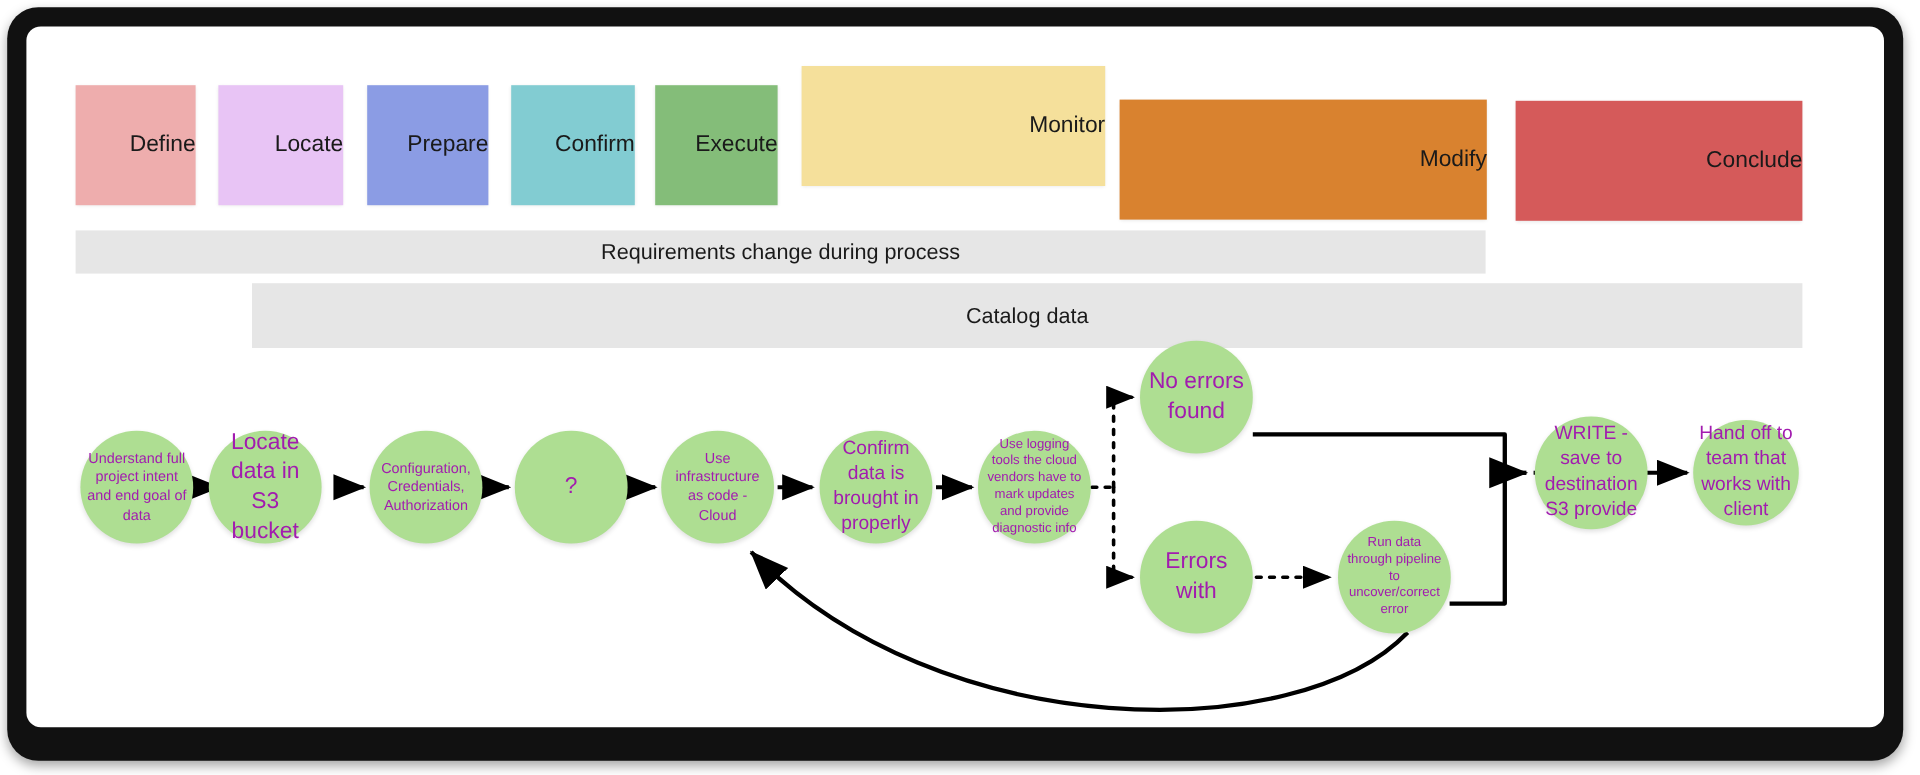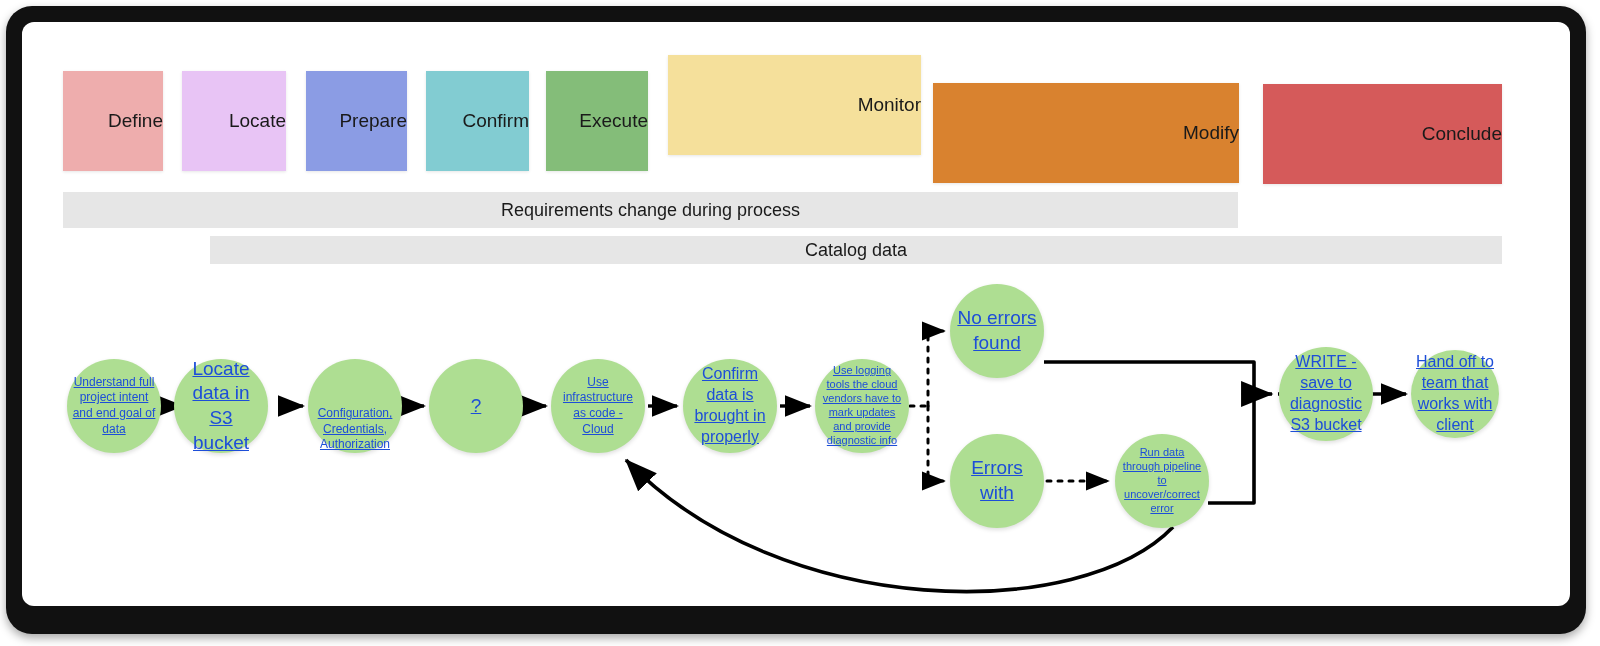--- a/index.html
+++ b/index.html
@@ -79,25 +79,24 @@
   }
   
   .node {
     position: absolute;
     border-radius: 50%;
     background: #aede92;
     display: flex;
     align-items: center;
     justify-content: center;
     text-align: center;
-    color: #1d4ed8;
+    color: #a21caf;
     box-shadow: 0 2px 4px rgba(0,0,0,0.13);
     box-sizing: border-box;
     z-index: 20;
-    text-decoration: underline;
   }
   .node .lbl { display: block; padding: 0 5px; }
   .sz-sm  { font-size: 11px; line-height: 1.26; }
   .sz-md  { font-size: 12px;   line-height: 1.30; }
   .sz-lg  { font-size: 16px;   line-height: 1.30; }
   .sz-xl  { font-size: 19px;   line-height: 1.30; }
   
   #links {
     position: absolute;
     left: 0; top: 0;
@@ -177,34 +176,34 @@
         </div>
       <div class="phase" style="left: 1241px; top: 62px; width: 239px; height: 100px; background: rgb(213, 90, 90);">
           <span>Conclude</span>
         </div>
     </div>
 
     <div>
       <div class="banner" style="left: 41px; top: 170px; width: 1175px; height: 36px; background: rgb(230, 230, 230);">
           <span>Requirements change during process</span>
         </div>
-      <div class="banner" style="left: 188px; top: 214px; width: 1292px; height: 28px; background: rgb(230, 230, 230);">
+      <div class="banner" style="left: 188px; top: 214px; width: 1292px; height: 54px; background: rgb(230, 230, 230);">
           <span>Catalog data</span>
         </div>
     </div>
 
 
     <div>
       <div class="node" style="left: 45px; top: 337px; width: 94px; height: 94px; background: rgb(174, 222, 146);">
           <span class="lbl sz-md">Understand full project intent and end goal of data</span>
         </div>
       <div class="node" style="left: 152px; top: 337px; width: 94px; height: 94px; background: rgb(174, 222, 146); justify-content: center;">
           <span class="lbl sz-xl">Locate data in S3 bucket</span>
         </div>
-      <div class="node" style="left: 286px; top: 337px; width: 94px; height: 94px; background: rgb(174, 222, 146); align-items: flex-end;">
+      <div class="node" style="left: 286px; top: 337px; width: 94px; height: 94px; background: rgb(174, 222, 146);">
           <span class="lbl sz-md">Configuration, Credentials, Authorization</span>
         </div>
       <div class="node" style="left: 407px; top: 337px; width: 94px; height: 94px; background: rgb(174, 222, 146);">
           <span class="lbl sz-xl">?</span>
         </div>
       <div class="node" style="left: 529px; top: 337px; width: 94px; height: 94px; background: rgb(174, 222, 146);">
           <span class="lbl sz-md">Use infrastructure as code - Cloud</span>
         </div>
       <div class="node" style="left: 661px; top: 337px; width: 94px; height: 94px; background: rgb(174, 222, 146);">
           <span class="lbl sz-lg">Confirm data is brought in properly</span>
@@ -215,21 +214,21 @@
       <div class="node" style="left: 928px; top: 262px; width: 94px; height: 94px; background: rgb(174, 222, 146);">
           <span class="lbl sz-xl">No errors found</span>
         </div>
       <div class="node" style="left: 928px; top: 412px; width: 94px; height: 94px; background: rgb(174, 222, 146);">
           <span class="lbl sz-xl">Errors with</span>
         </div>
       <div class="node" style="left: 1093px; top: 412px; width: 94px; height: 94px; background: rgb(174, 222, 146);">
           <span class="lbl sz-sm">Run data through pipeline to uncover/correct error</span>
         </div>
       <div class="node" style="left: 1257px; top: 325px; width: 94px; height: 94px; background: rgb(174, 222, 146);">
-          <span class="lbl sz-lg">WRITE - save to diagnostic S3 bucket</span>
+          <span class="lbl sz-lg">WRITE - save to destination S3 provide</span>
         </div>
       <div class="node" style="left: 1389px; top: 328px; width: 88px; height: 88px; background: rgb(174, 222, 146);">
           <span class="lbl sz-lg">Hand off to team that works with client</span>
         </div>
     </div>
 
   </div>
 </div>
 
 </body></html>

